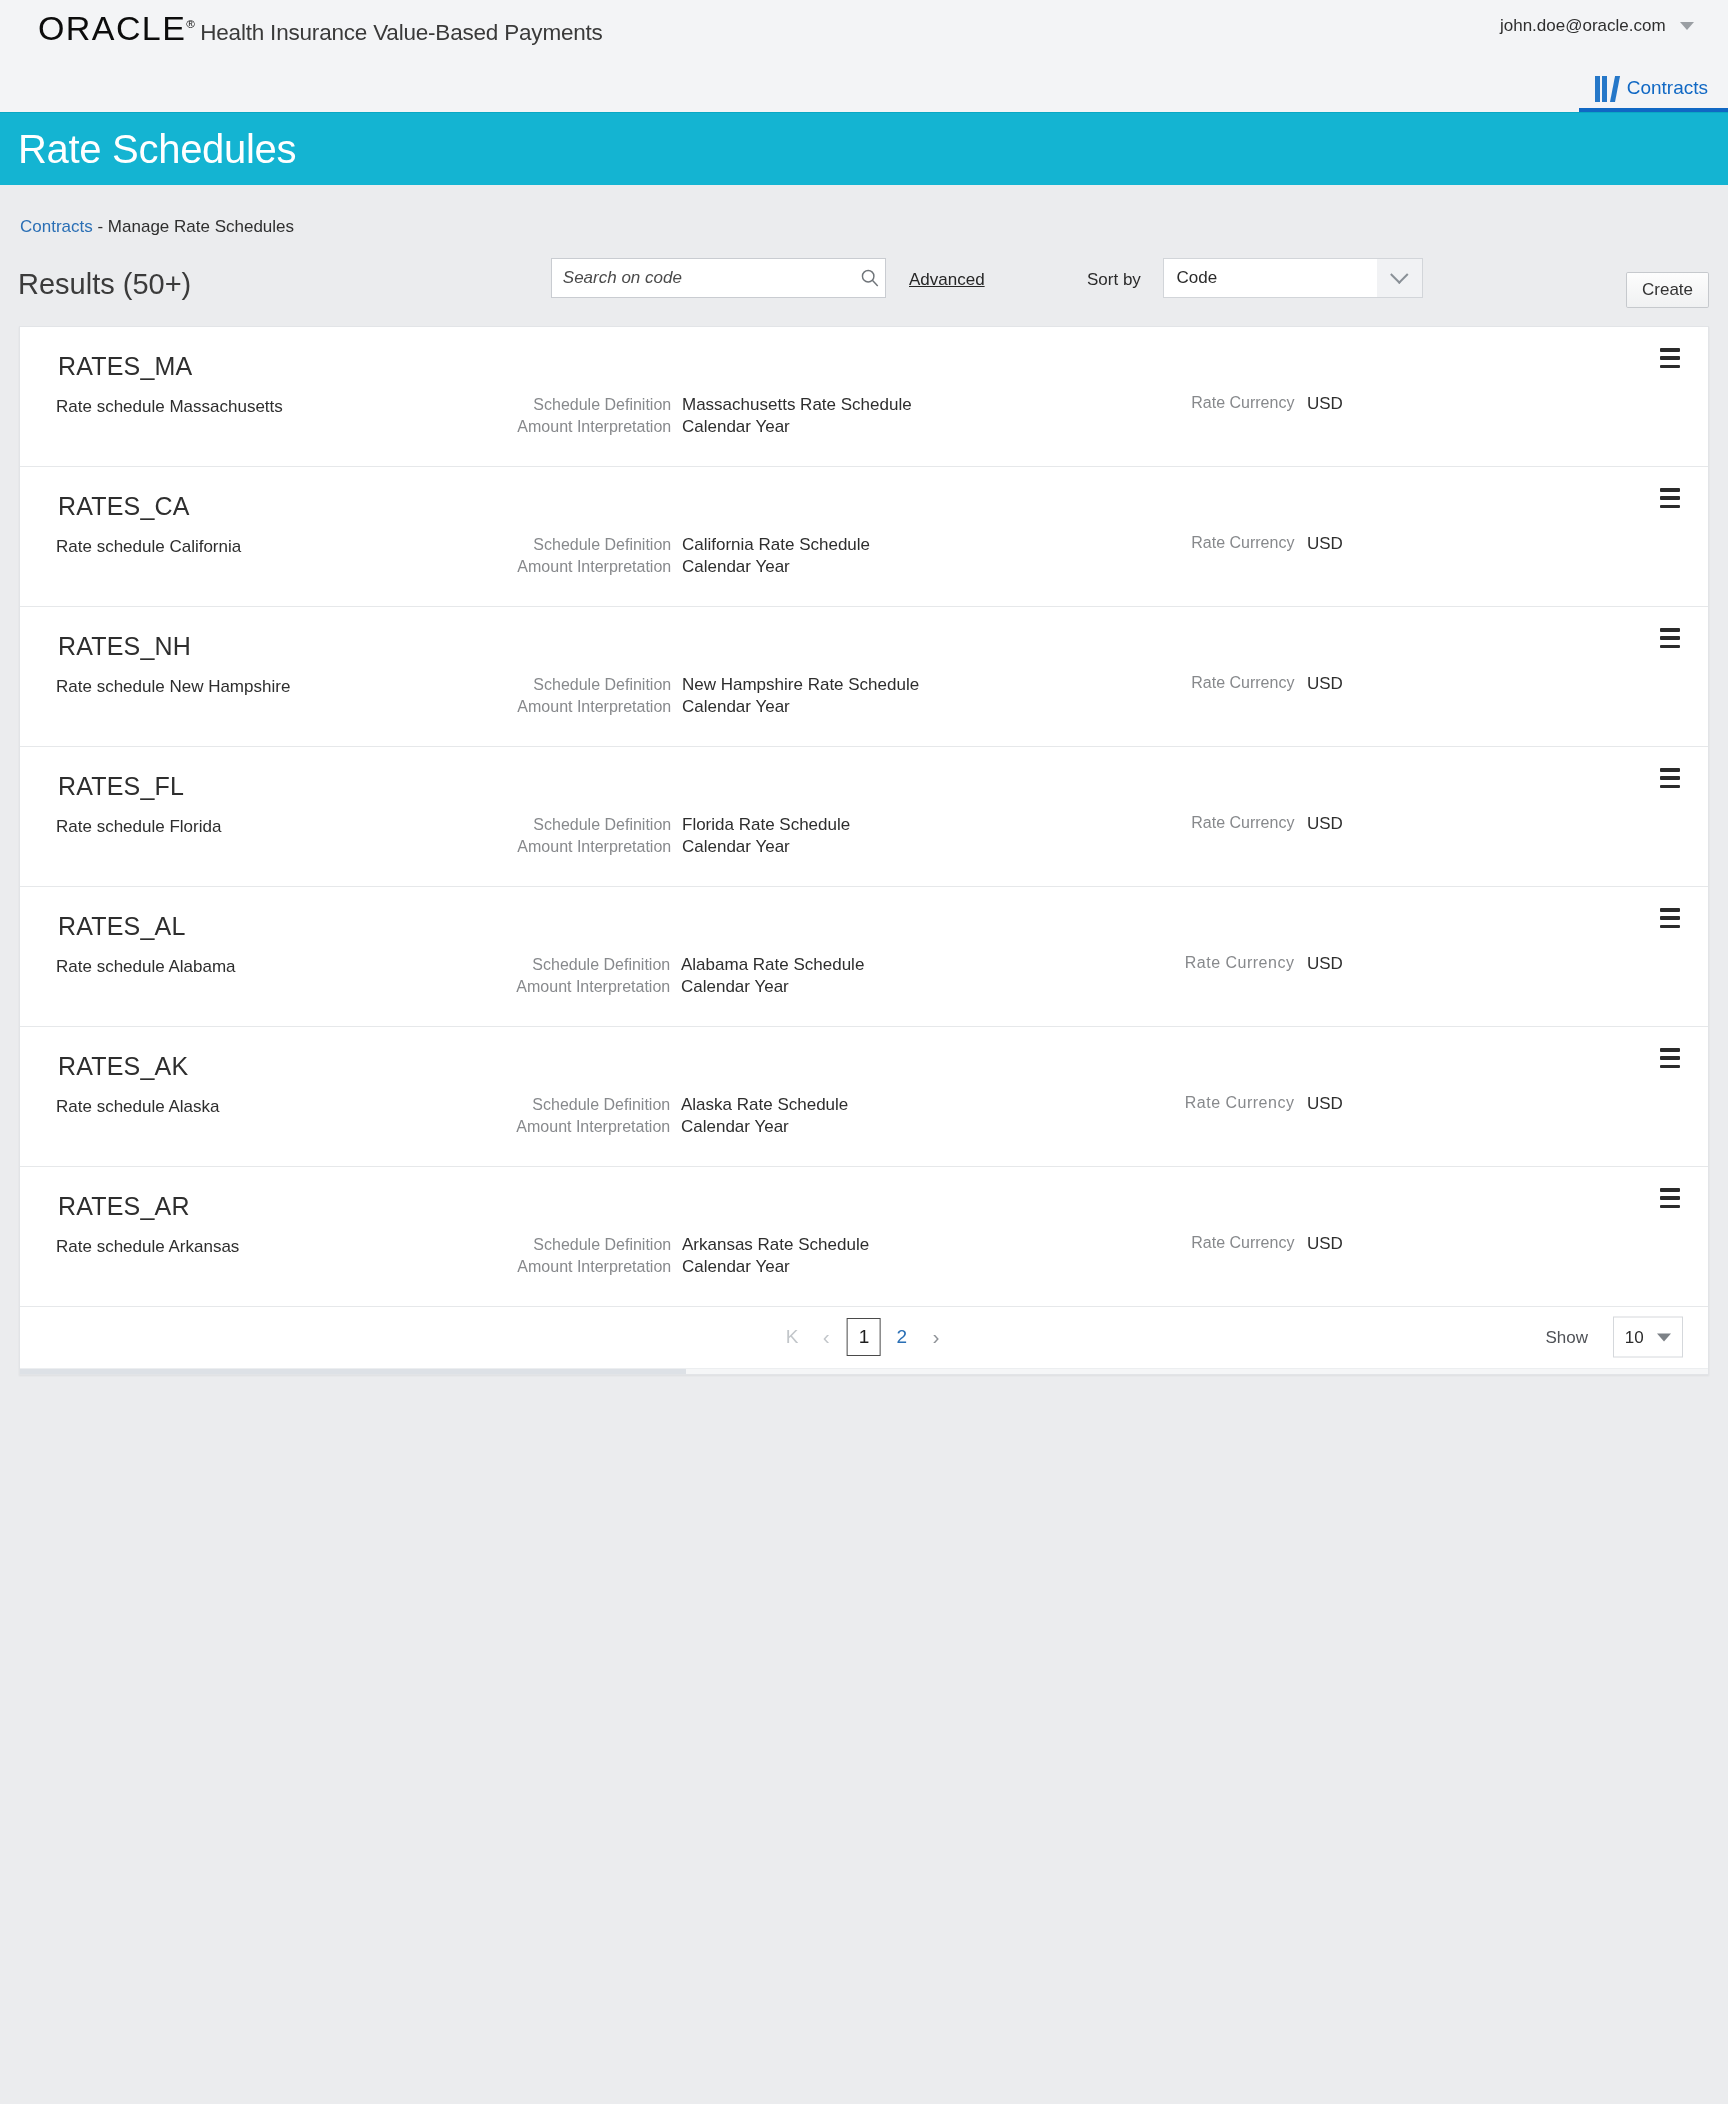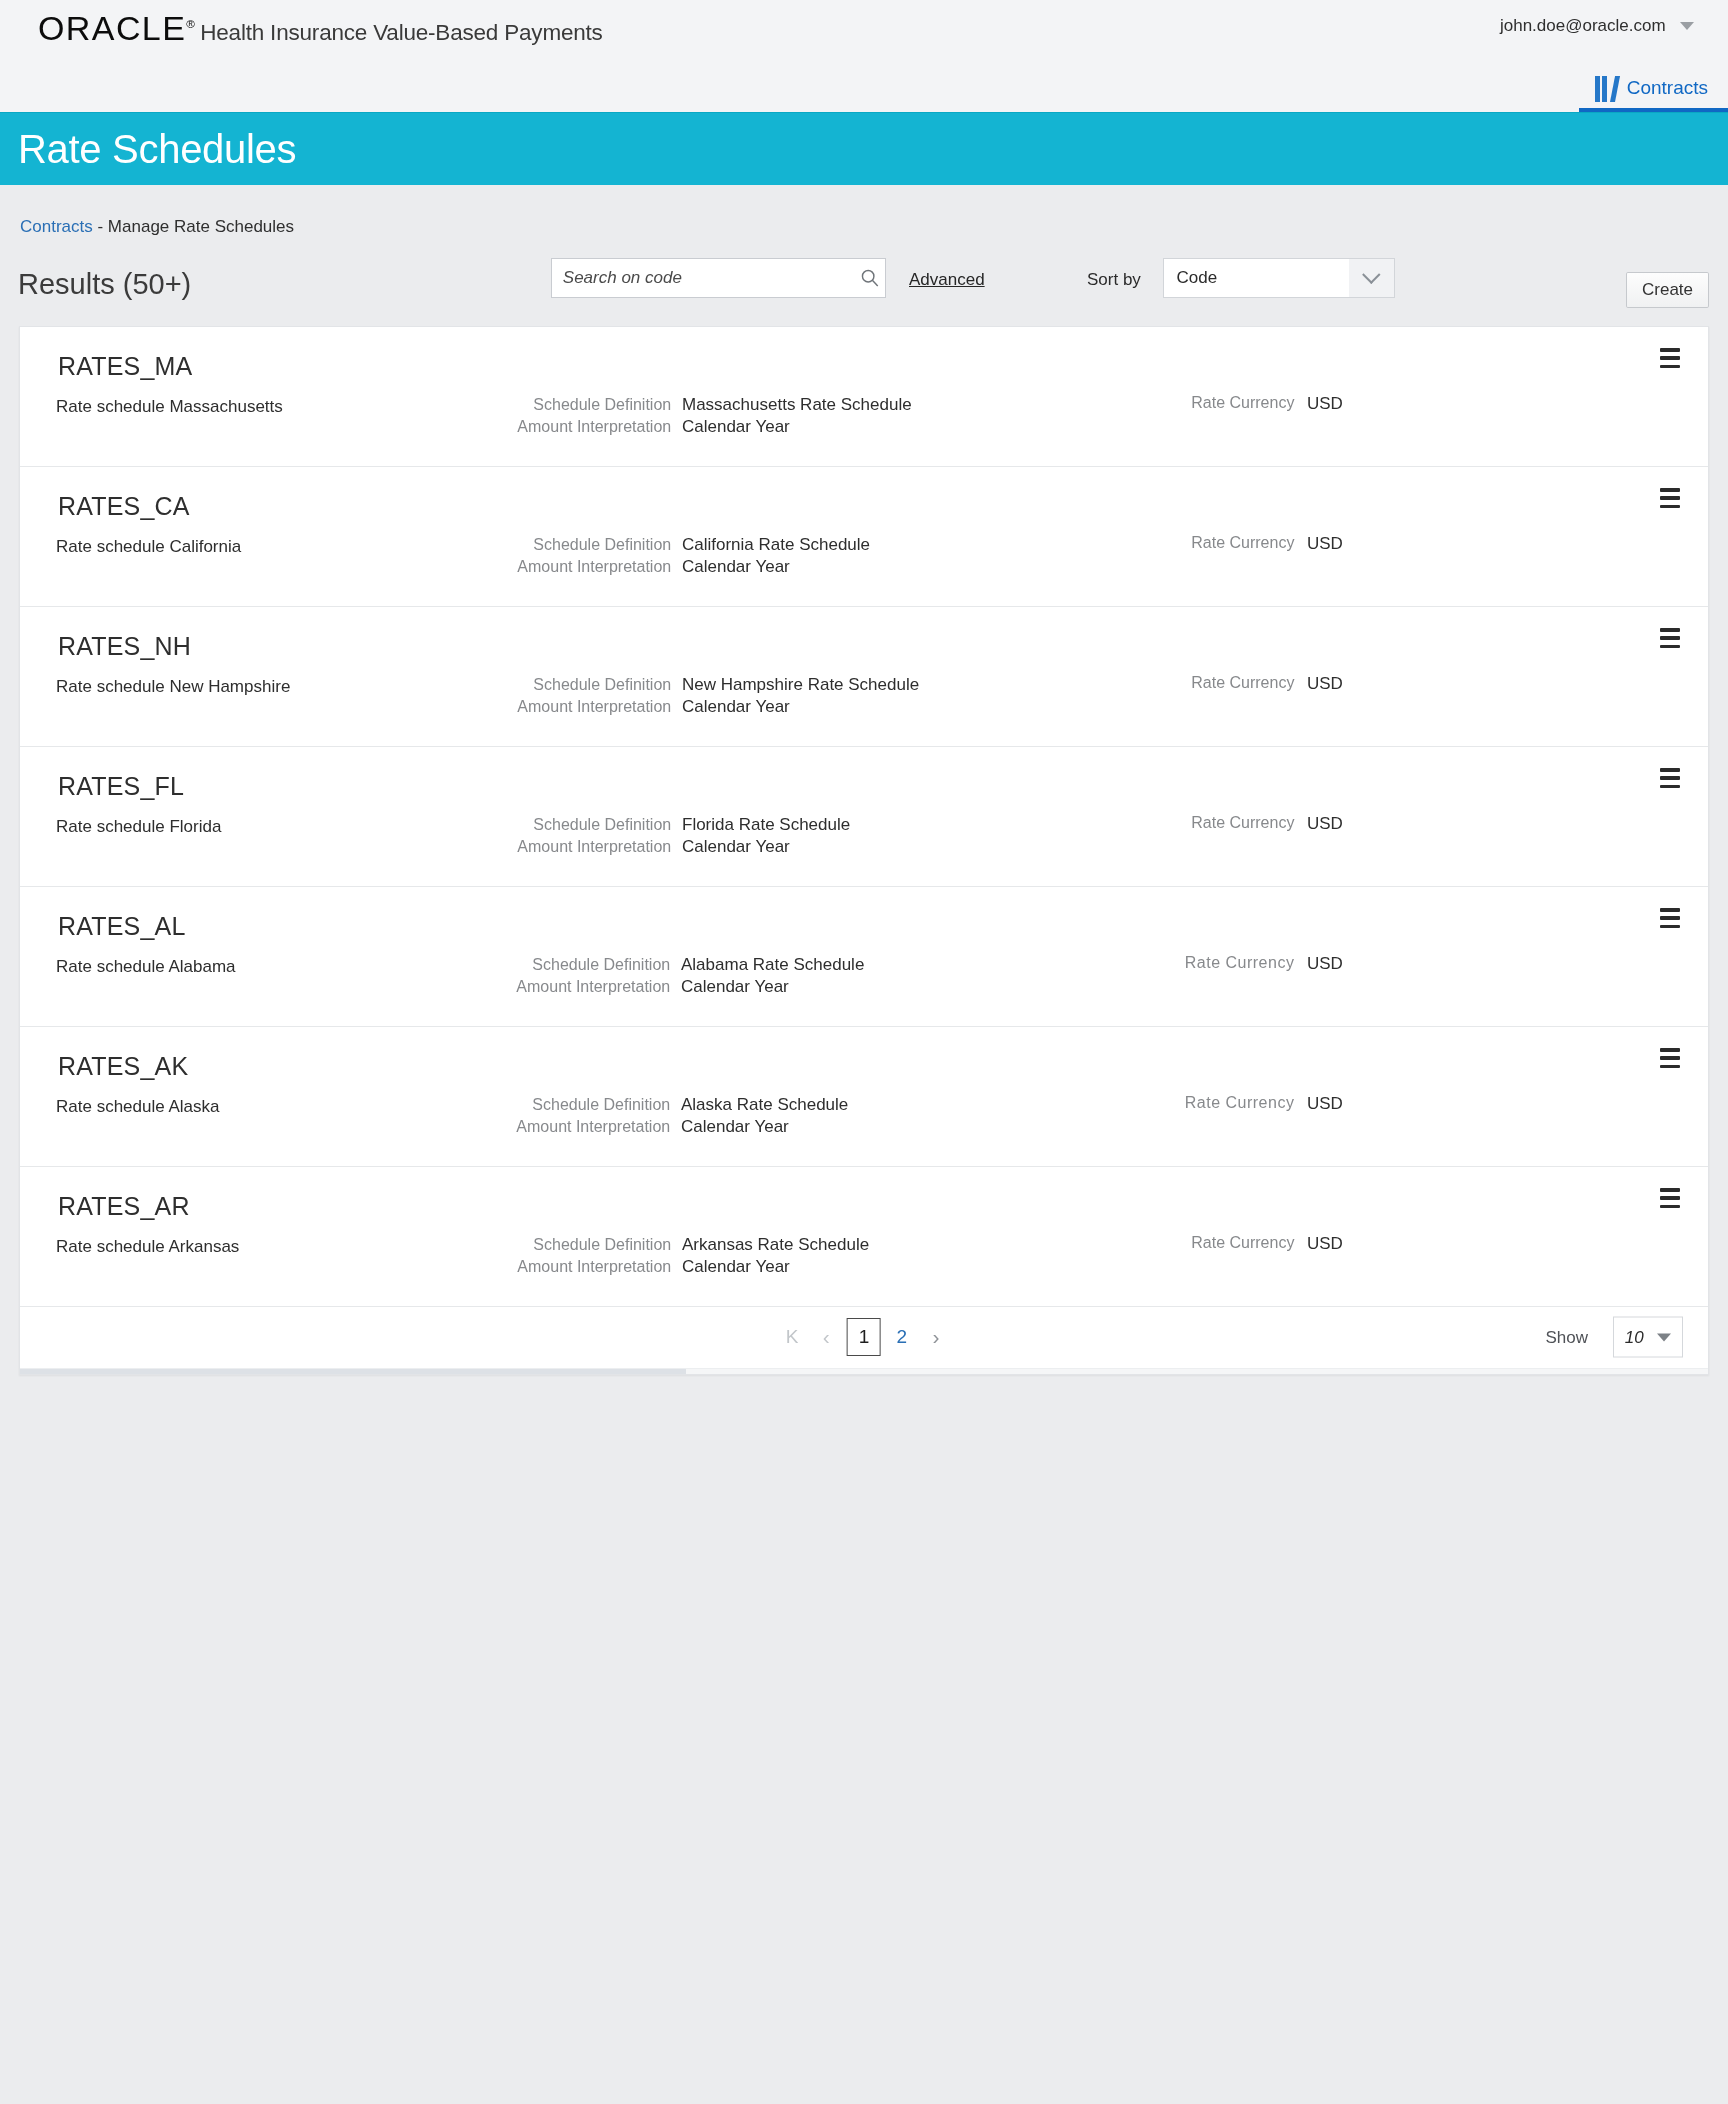--- a/index.html
+++ b/index.html
@@ -154,21 +154,21 @@
   }
   .sortby-label {
     position: absolute;
     left: 1047px; top: 17px;
     font-size: 17px;
     color: #2b2b2b;
   }
   .sort-select {
     position: absolute;
     left: 1123px; top: 5.4px;
-    width: 232px; height: 40px;
+    width: 260px; height: 40px;
     display: flex;
     border: 0.9px solid #d2d5d9;
     background: #fff;
   }
   .sort-value {
     flex: 1;
     display: flex; align-items: center;
     padding-left: 12.6px;
     font-size: 17px;
     color: #2b2b2b;
@@ -344,21 +344,20 @@
   .show-label { font-size: 17px; color: #4f5257; }
   .show-select {
     width: 70px; height: 41px;
     border: 0.9px solid #d5d8dc;
     background: #fff;
     display: flex; align-items: center;
     padding-left: 10.8px;
     position: relative;
     font-size: 17px;
     color: #2b2b2b;
-    font-style: italic;
   }
   .show-select .tri {
     position: absolute;
     right: 10.8px; top: 50%;
     transform: translateY(-50%);
     width: 0; height: 0;
     border-left: 7.2px solid transparent;
     border-right: 7.2px solid transparent;
     border-top: 8px solid #7d8287;
   }

